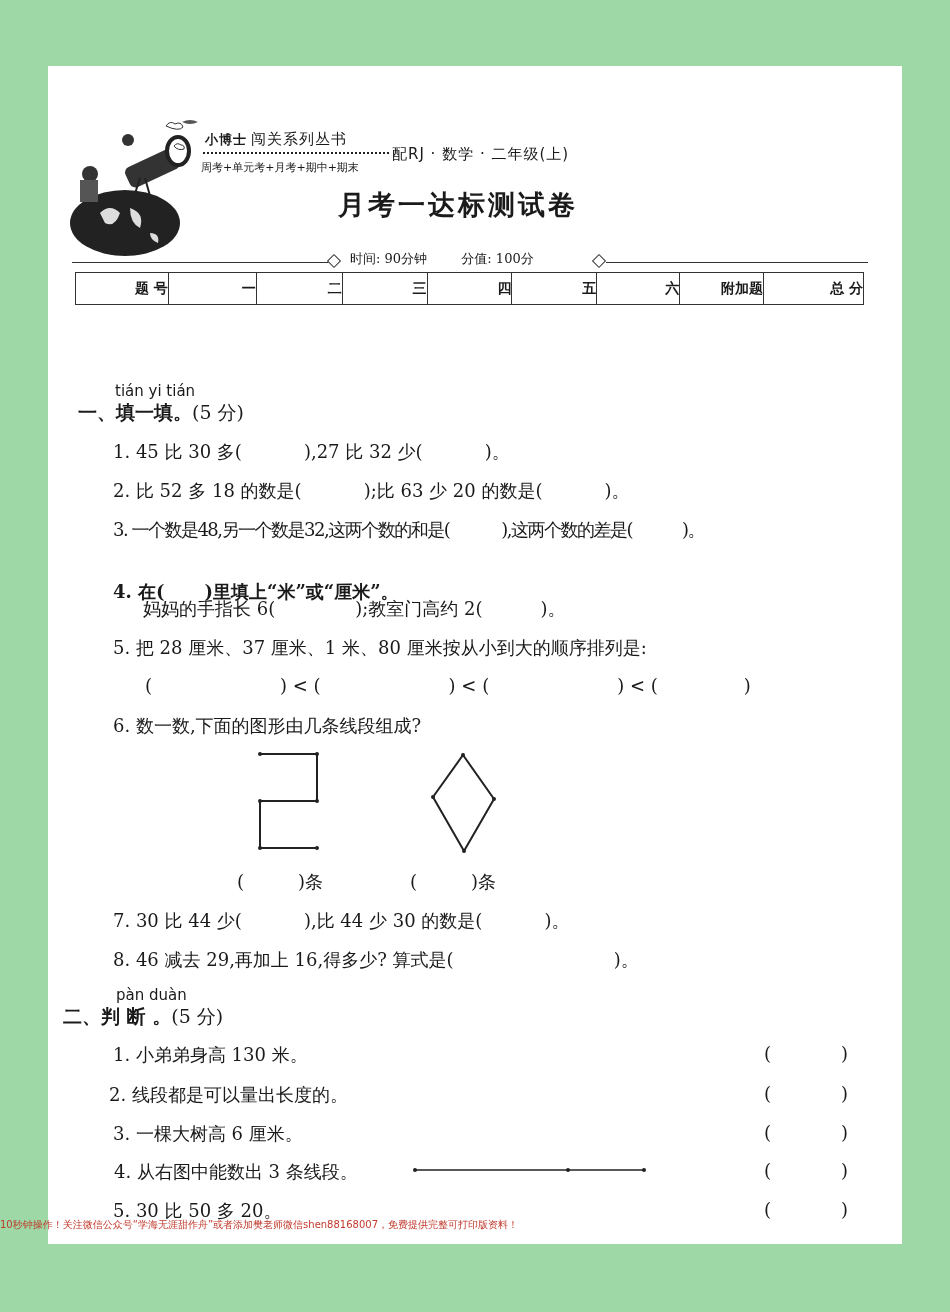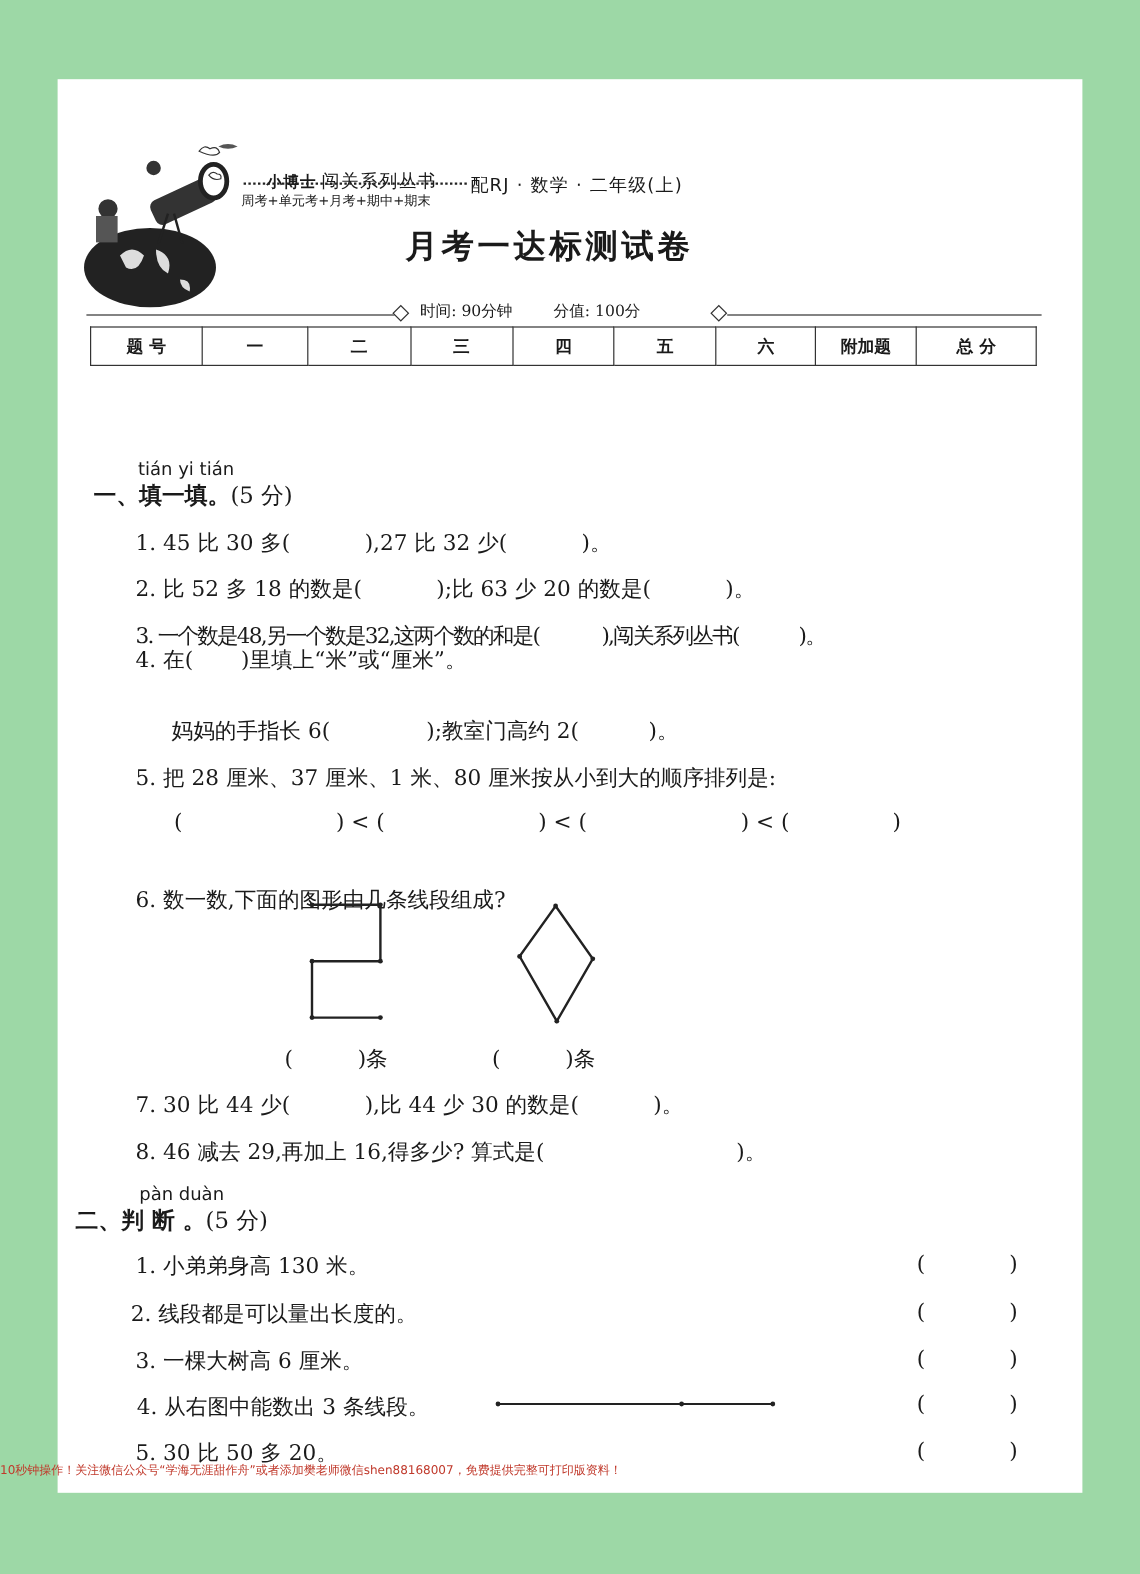--- a/index.html
+++ b/index.html
@@ -13,39 +13,39 @@
   }
   .paper {
     position: absolute; left: 48px; top: 66px;
     width: 854px; height: 1178px;
     background: #ffffff;
   }
   .abs { position: absolute; white-space: nowrap; }
 
   
   .logo { position: absolute; left: 70px; top: 118px; width: 130px; height: 140px; }
-  .series-title { left: 222px; top: 130px; font-size: 15px; font-family: Liberation Mono, monospace; letter-spacing: 1px; margin-top: 12px; }
+  .series-title { left: 205px; top: 130px; font-size: 15px; font-family: Liberation Mono, monospace; letter-spacing: 1px; }
   .series-title .brand { font-weight: bold; font-size: 13px; margin-right: 4px; }
   .dots { left: 203px; top: 152px; width: 186px; border-top: 2px dotted #222; }
   .series-sub { left: 201px; top: 160px; font-size: 11px; font-family: "DejaVu Sans", sans-serif; }
   .grade { left: 392px; top: 145px; font-size: 15px; font-family: "DejaVu Sans", sans-serif; letter-spacing: 1px; }
   .main-title { left: 338px; top: 187px; font-size: 27px; font-weight: bold; font-family: "DejaVu Sans", sans-serif; letter-spacing: 3px; }
 
   .rule { position: absolute; height: 0; border-top: 1.5px solid #333; }
   .diamond { position: absolute; width: 8px; height: 8px; border: 1.5px solid #333; transform: rotate(45deg); background: #fff; }
   .timeinfo { left: 350px; top: 250px; font-size: 13px; }
 
   
   table.score {
     position: absolute; left: 75px; top: 272px;
     width: 789px; border-collapse: collapse;
     font-family: "DejaVu Sans", sans-serif; font-size: 14px; font-weight: bold;
   }
   table.score td {
-    border: 1.5px solid #333; height: 31px; text-align: center; padding: 0;
+    border: 1.5px solid #333; height: 31px; text-align: right; padding: 0;
   }
 
   
   .pinyin { font-size: 15px; font-family: "DejaVu Sans", sans-serif; }
   .sec-title { font-size: 19px; font-weight: bold; font-family: "DejaVu Sans", sans-serif; }
   .sec-title .pts { font-weight: normal; font-family: "DejaVu Serif", serif; }
   .q { font-size: 18px; }
   .blank { display: inline-block; }
 
   .footer {
@@ -125,33 +125,33 @@
   <span>一、填一填。</span><span class="pts">(5 分)</span>
 </div>
 
 <div class="abs q" style="left:113px; top:440px;">
   <span>1. 45 比 30 多(</span><span class="blank" style="width:62px"></span><span>),27 比 32 少(</span><span class="blank" style="width:62px"></span><span>)。</span>
 </div>
 <div class="abs q" style="left:113px; top:479px;">
   <span>2.  比 52 多 18 的数是(</span><span class="blank" style="width:62px"></span><span>);比 63 少 20 的数是(</span><span class="blank" style="width:62px"></span><span>)。</span>
 </div>
 <div class="abs q" style="left:113px; top:518px; letter-spacing:-1.5px;">
-  <span>3.  一个数是48,另一个数是32,这两个数的和是(</span><span class="blank" style="width:52px"></span><span>),闯关系列丛书(</span><span class="blank" style="width:50px"></span><span>)。</span>
-</div>
-<div class="abs q" style="left:113px; top:538px;">
+  <span>3.  一个数是48,另一个数是32,这两个数的和是(</span><span class="blank" style="width:52px"></span><span>),这两个数的差是(</span><span class="blank" style="width:50px"></span><span>)。</span>
+</div>
+<div class="abs q" style="left:113px; top:580px;font-weight:bold;">
   <span>4.  在(</span><span class="blank" style="width:40px"></span><span>)里填上“米”或“厘米”。</span>
 </div>
 <div class="abs q" style="left:143px; top:597px;">
   <span>妈妈的手指长 6(</span><span class="blank" style="width:80px"></span><span>);教室门高约 2(</span><span class="blank" style="width:58px"></span><span>)。</span>
 </div>
 <div class="abs q" style="left:113px; top:636px;">5.  把 28 厘米、37 厘米、1 米、80 厘米按从小到大的顺序排列是:</div>
 <div class="abs q" style="left:145px; top:675px;">
   <span>(</span><span class="blank" style="width:128px"></span><span>) &lt; (</span><span class="blank" style="width:128px"></span><span>) &lt; (</span><span class="blank" style="width:128px"></span><span>) &lt; (</span><span class="blank" style="width:86px"></span><span>)</span>
 </div>
-<div class="abs q" style="left:113px; top:738px;">6.  数一数,下面的图形由几条线段组成?</div>
+<div class="abs q" style="left:113px; top:714px;">6.  数一数,下面的图形由几条线段组成?</div>
 
 <svg class="fig" style="left:255px; top:750px;" width="70" height="100">
   <polyline points="5,4 62,4 62,51 5,51 5,98 62,98" fill="none" stroke="#222" stroke-width="2"></polyline>
   <circle cx="5" cy="4" r="2" fill="#222"></circle>
     <circle cx="62" cy="4" r="2" fill="#222"></circle>
   <circle cx="62" cy="51" r="2" fill="#222"></circle>
     <circle cx="5" cy="51" r="2" fill="#222"></circle>
   <circle cx="5" cy="98" r="2" fill="#222"></circle>
     <circle cx="62" cy="98" r="2" fill="#222"></circle>
 </svg>

